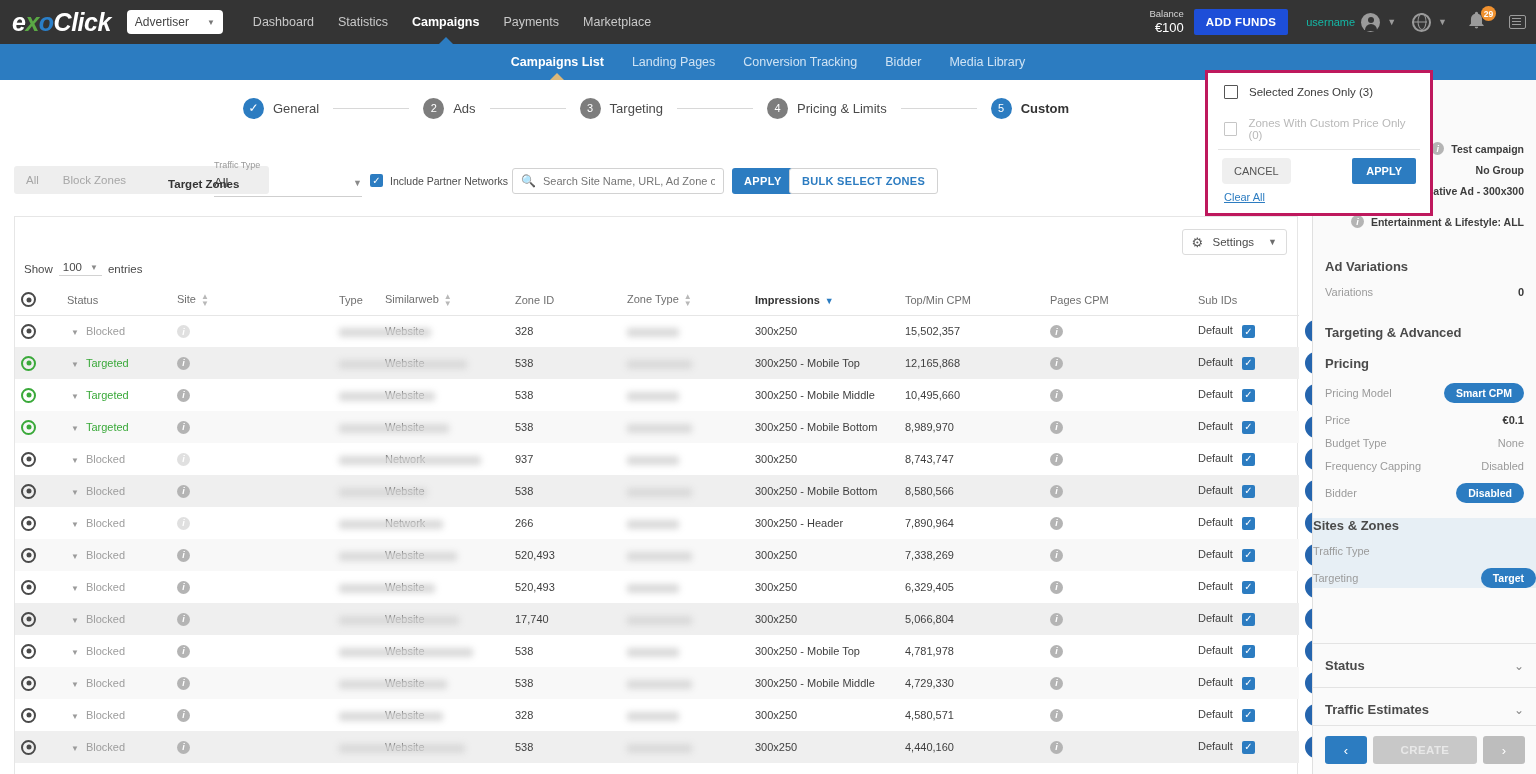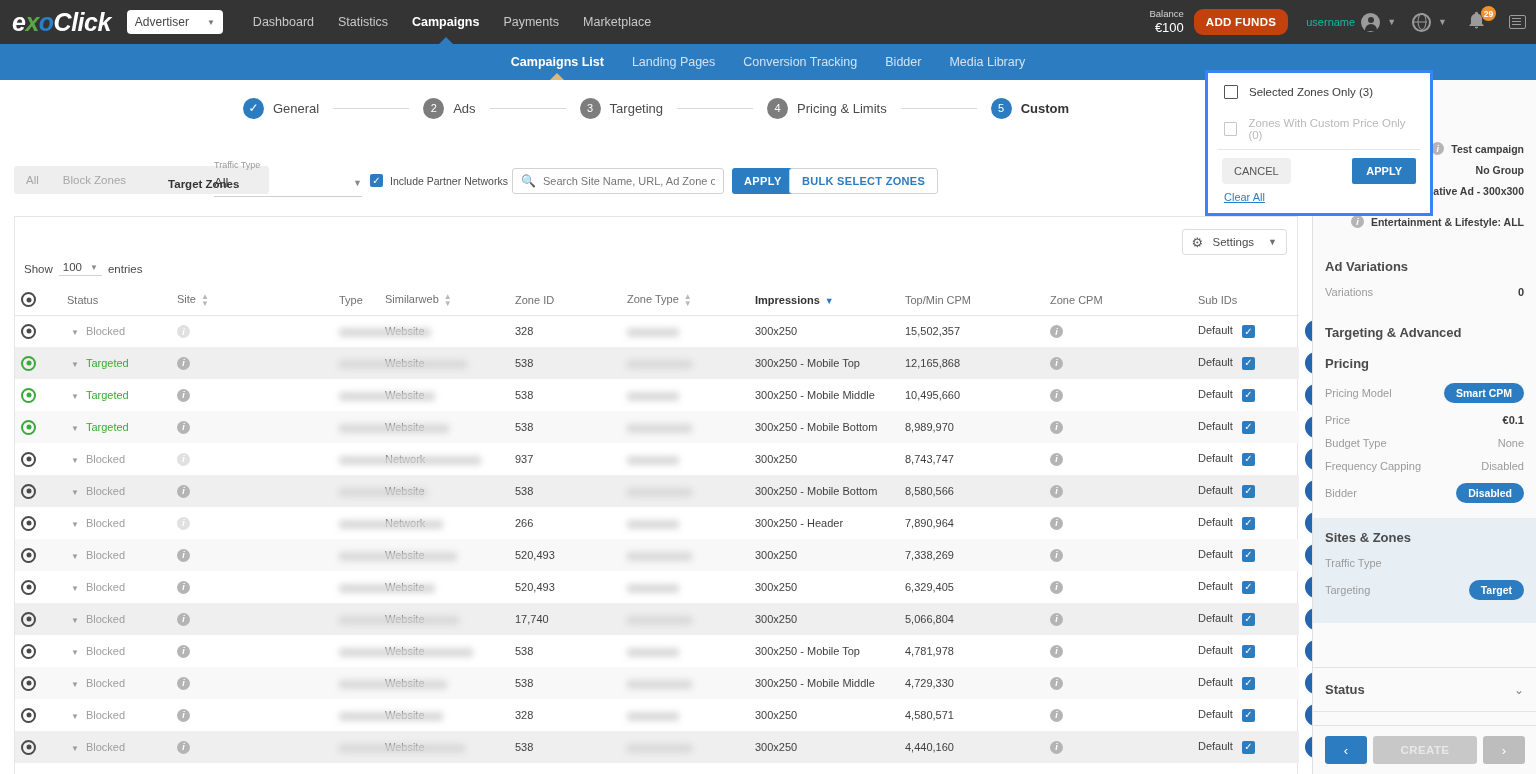--- a/index.html
+++ b/index.html
@@ -32,22 +32,22 @@
   .navlink.active::after {
     content: ""; position: absolute; left: 50%; bottom: 0; transform: translateX(-50%);
     border-left: 7px solid transparent; border-right: 7px solid transparent;
     border-bottom: 7px solid #2c7cc1;
   }
   .topright { margin-left: auto; display: flex; align-items: center; padding-right: 10px; }
   .balance { text-align: right; color: #d6d6d6; margin-right: 10px; line-height: 1.25; }
   .balance .lbl { font-size: 9.5px; }
   .balance .amt { font-size: 13px; color: #fff; }
   .addfunds {
-    background: #c2410c; color: #fff; font-size: 11.5px; font-weight: bold;
-    padding: 7px 12px; border-radius: 9px; letter-spacing: .3px; border: none;
+    background: #1d4ed8; color: #fff; font-size: 11.5px; font-weight: bold;
+    padding: 7px 12px; border-radius: 2px; letter-spacing: .3px; border: none;
   }
   .username { color: #14b8a6; font-size: 11px; margin-left: 18px; text-align: right; }
   .circ-icon { width: 19px; height: 19px; border-radius: 50%; background: #9b9b9b;
                margin-left: 6px; position: relative; display:inline-block; }
   .circ-icon::after { content:""; position:absolute; left:50%; top:4px; transform:translateX(-50%);
                width:6px; height:6px; border-radius:50%; background:#343434; }
   .circ-icon::before { content:""; position:absolute; left:50%; bottom:1px; transform:translateX(-50%);
                width:12px; height:7px; border-radius:6px 6px 0 0; background:#343434; }
   .caret-sm { margin-left: 7px; color: #9b9b9b; font-size: 9px; }
   .globe { margin-left: 16px; width: 19px; height: 19px; border-radius: 50%;
@@ -126,21 +126,21 @@
   .btn-apply-top { position: absolute; left: 732px; top: 8px; height: 26px; background: #2c7cc1;
              color: #fff; border: none; border-radius: 3px; font-size: 11px; font-weight: bold;
              padding: 0 12px; letter-spacing: .4px; }
   .btn-bulk { position: absolute; left: 789px; top: 8px; height: 26px; background: #fff;
              color: #2c7cc1; border: 1px solid #d2d2d2; border-radius: 3px; font-size: 11px;
              font-weight: bold; padding: 0 12px; letter-spacing: .3px; }
 
   
   .popup {
     position: absolute; left: 1205px; top: 70px; width: 228px; height: 146px;
-    background: #fff; border: 3px solid #3b82f6; z-index: 40;
+    background: #fff; border: 3px solid #be185d; z-index: 40;
   }
   .popup-row { display: flex; align-items: center; padding: 0 16px; height: 37px; }
   .popup-cb { width: 14px; height: 14px; border: 1.5px solid #555; border-radius: 1px; background: #fff; }
   .popup-cb.dis { border-color: #c6c6c6; }
   .popup-row .ptxt { font-size: 11.5px; color: #3a3a3a; margin-left: 11px; }
   .popup-row .ptxt.dis { color: #b9b9b9; }
   .popup-sep { height: 1px; background: #e4e4e4; margin: 2px 10px 0 10px; }
   .popup-actions { display: flex; align-items: center; justify-content: space-between;
                    padding: 8px 14px 0 14px; }
   .btn-cancel { background: #efefef; color: #555; border: none; border-radius: 4px;
@@ -209,21 +209,21 @@
   .sb-line { font-size: 10.5px; color: #3d3d3d; font-weight: bold; margin-bottom: 9px;
              display: flex; align-items: center; justify-content: flex-end; }
   .sb-line .dot-i { margin-right: 7px; }
   .sb-block { padding: 12px 12px 4px 12px; }
   .sb-head { font-size: 13px; font-weight: bold; color: #4a4a4a; margin-bottom: 12px; }
   .sb-kv { display: flex; align-items: center; justify-content: space-between; margin-bottom: 11px; }
   .sb-k { font-size: 11px; color: #9b9b9b; }
   .sb-v { font-size: 11px; color: #3a3a3a; font-weight: bold; }
   .chip { background: #2c7cc1; color: #fff; font-size: 10.5px; font-weight: bold;
           border-radius: 11px; padding: 4px 12px; }
-  .sb-sites { background: #e7eff5; padding: 12px; }
+  .sb-sites { background: #e7eff5; }
   .sb-accord { display: flex; align-items: center; justify-content: space-between;
                border-top: 1px solid #e3e3e3; padding: 14px 12px; }
   .sb-accord .atitle { font-size: 13px; font-weight: bold; color: #4a4a4a; }
   .sb-accord .chev { font-size: 12px; color: #8a8a8a; }
   .sb-footer { position: absolute; bottom: 0; left: 0; width: 224px; padding: 10px 12px;
                border-top: 1px solid #e3e3e3; display: flex; align-items: center; gap: 6px; background:#fafafa; }
   .nav-sq { width: 42px; height: 28px; border-radius: 3px; color: #fff; border: none;
             display: flex; align-items: center; justify-content: center; font-size: 13px; }
   .nav-sq.blue { background: #2c7cc1; }
   .nav-sq.grey { background: #bdbdbd; }
@@ -389,21 +389,21 @@
         <tr>
           <th><span class="target-icon"></span></th>
           <th><span>Status</span></th>
           <th><span>Site</span><span class="sortarrows">▲<br>▼</span></th>
           <th><span>Type</span></th>
           <th><span>Similarweb</span><span class="sortarrows">▲<br>▼</span></th>
           <th><span>Zone ID</span></th>
           <th><span>Zone Type</span><span class="sortarrows">▲<br>▼</span></th>
           <th class="bold"><span>Impressions</span><span class="sortdown">▼</span></th>
           <th><span>Top/Min CPM</span></th>
-          <th><span>Zone CPM</span></th>
+          <th><span>Pages CPM</span></th>
           <th><span>Sub IDs</span></th>
         </tr>
       </thead>
       <tbody id="tbody">
           <tr>
             <td><span class="target-icon "></span></td>
             <td><span class="rowcaret">▼</span><span class="st-blocked">Blocked</span></td>
             <td><span class="dot-i pale">i</span></td>
             <td><span class="blur" style="width:92px"></span></td>
             <td>Website</td>

